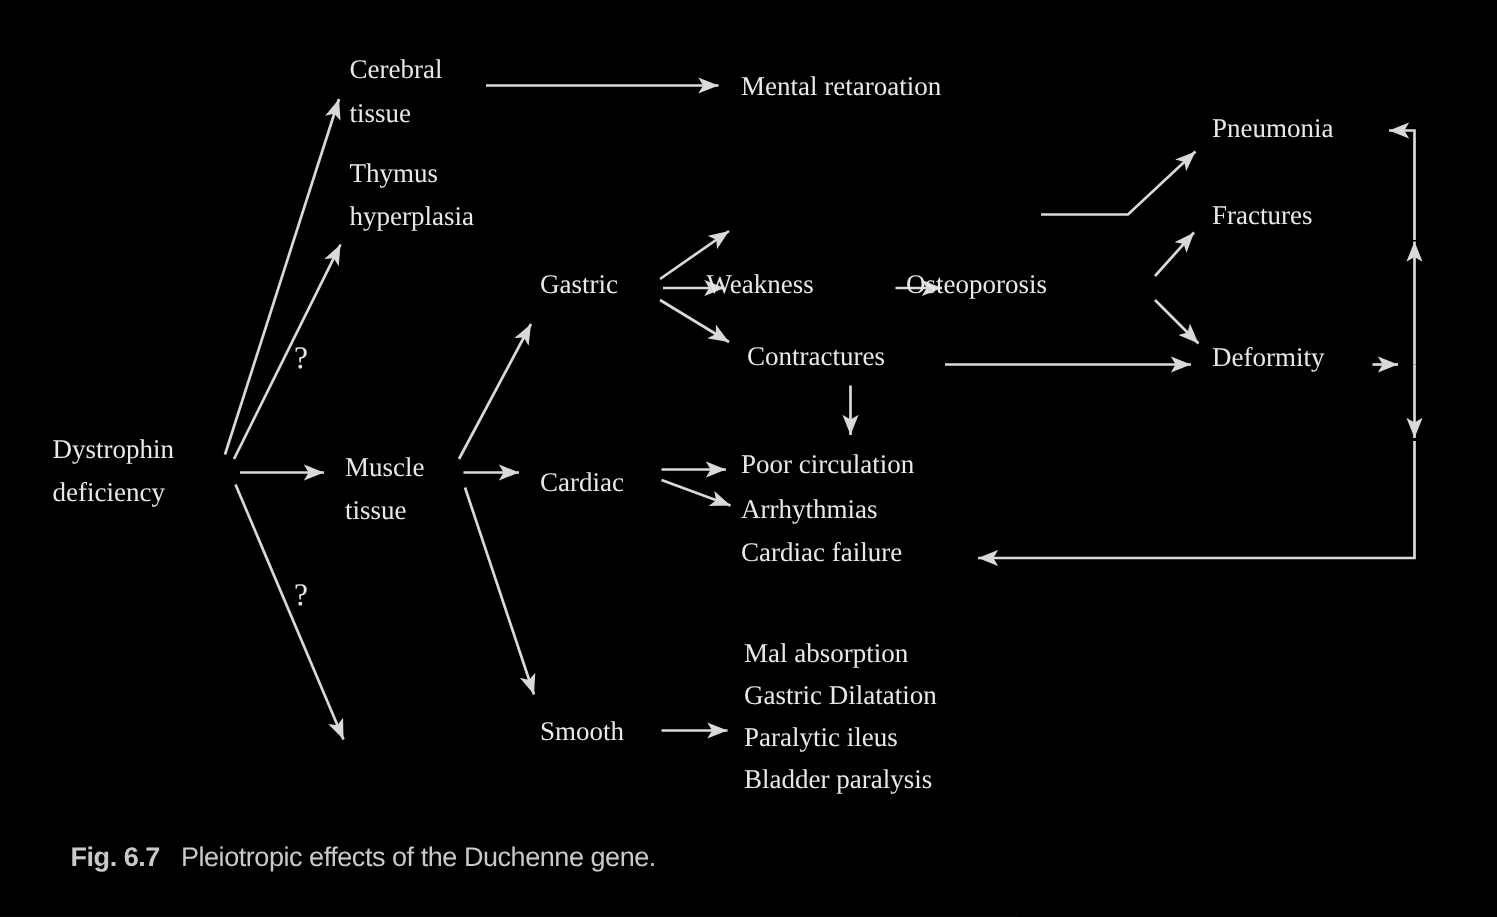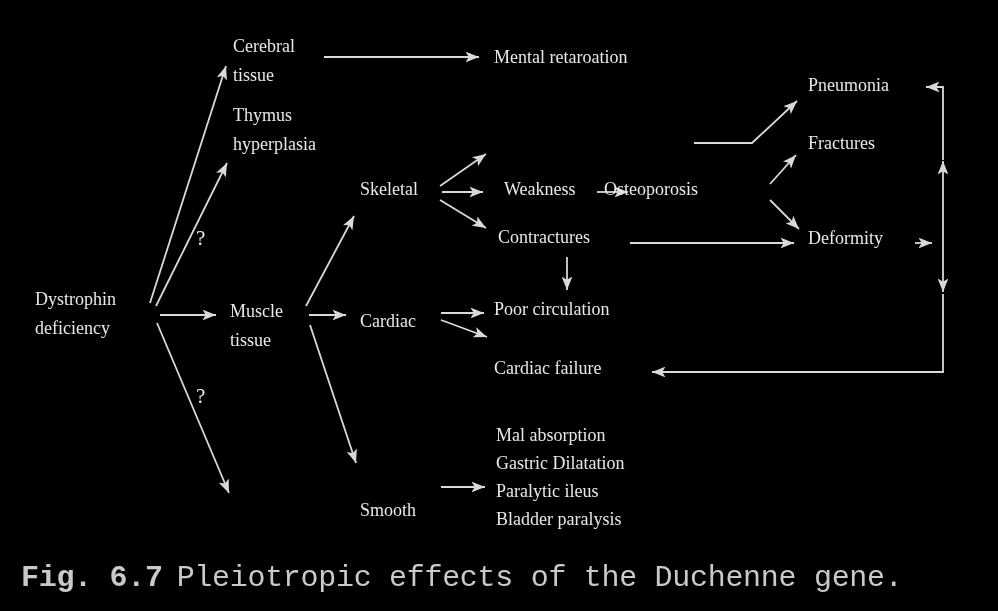--- a/index.html
+++ b/index.html
@@ -36,24 +36,24 @@
     width: 998px; height: 611px;
     color: var(--line);
   }
   #edges line, #edges polyline {
     stroke: currentColor;
     stroke-width: 1.8;
     fill: none;
   }
   .caption {
     position: absolute;
-    left: 21px;
+    left: 47px;
     top: 561px;
-    font-family: Liberation Mono, monospace;
-    font-size: 30px;
+    font-family: Liberation Sans, sans-serif;
+    font-size: 18px;
     color: var(--caption);
     letter-spacing: -0.3px;
   }
   .caption .fig {
     font-weight: bold;
     margin-right: 14px;
   }
 </style>
 </head>
 <body>
@@ -94,33 +94,34 @@
     <polyline points="943,294 943,372 652,372" marker-end="url(#ah)"></polyline>
   </svg>
 
   <div class="node" style="left:35px;  top:285px">Dystrophin
 deficiency</div>
   <div class="node" style="left:233px; top:32px">Cerebral
 tissue</div>
   <div class="node" style="left:233px; top:101px">Thymus
 hyperplasia</div>
   <div class="node" style="left:494px; top:43px">Mental retaroation</div>
-  <div class="node" style="left:360px; top:175px">Skeletal</div>
-  <div class="node" style="left:504px; top:175px">Weakness</div>
+  <div class="node" style="left:360px; top:175px">Gastric</div>
+  <div class="node" style="left:471px; top:175px">Weakness</div>
   <div class="node" style="left:604px; top:175px">Osteoporosis</div>
   <div class="node" style="left:498px; top:223px">Contractures</div>
   <div class="node" style="left:808px; top:71px">Pneumonia</div>
   <div class="node" style="left:808px; top:129px">Fractures</div>
   <div class="node" style="left:808px; top:224px">Deformity</div>
   <div class="node" style="left:230px; top:297px">Muscle
 tissue</div>
   <div class="node" style="left:360px; top:307px">Cardiac</div>
   <div class="node" style="left:494px; top:295px">Poor circulation</div>
+  <div class="node" style="left:494px; top:325px">Arrhythmias</div>
   <div class="node" style="left:494px; top:354px">Cardiac failure</div>
-  <div class="node" style="left:360px; top:496px">Smooth</div>
+  <div class="node" style="left:360px; top:473px">Smooth</div>
   <div class="node" style="left:496px; top:421px; line-height:28px">Mal absorption
 Gastric Dilatation
 Paralytic ileus
 Bladder paralysis</div>
 
   <div class="qmark" style="left:196px; top:226px">?</div>
   <div class="qmark" style="left:196px; top:384px">?</div>
 
   <div class="caption">
     <span class="fig">Fig. 6.7</span><span>Pleiotropic effects of the Duchenne gene.</span>

